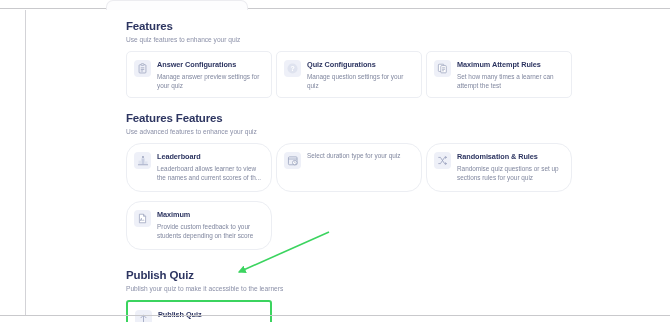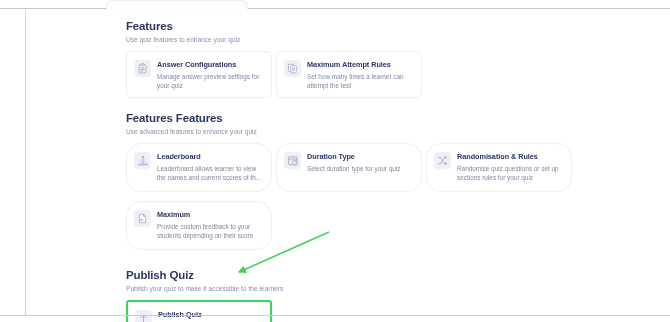--- a/index.html
+++ b/index.html
@@ -185,20 +185,32 @@
                   <line x1="5.5" y1="9.4" x2="10.5" y2="9.4"></line>
                   <line x1="5.5" y1="11.6" x2="8.8" y2="11.6"></line>
                 </svg>
               </span>
               <div class="card-body">
                 <div class="card-title">Answer Configurations</div>
                 <div class="card-desc">Manage answer preview settings for your quiz</div>
               </div>
             </div>
 
+            <div class="card">
+              <span class="card-icon">
+                <svg width="13" height="13" viewBox="0 0 16 16">
+                  <circle cx="8" cy="8" r="6.2" fill="#dfe3ef"></circle>
+                  <text x="8" y="11.2" text-anchor="middle" font-family="Liberation Sans, sans-serif" font-size="8.5" font-weight="bold" fill="#ffffff">?</text>
+                </svg>
+              </span>
+              <div class="card-body">
+                <div class="card-title">Quiz Configurations</div>
+                <div class="card-desc">Manage question settings for your quiz</div>
+              </div>
+            </div>
 
             <div class="card">
               <span class="card-icon">
                 <svg width="11" height="11" viewBox="0 0 16 16" fill="none" stroke="#9aa2bd" stroke-width="1.1">
                   <rect x="2" y="1.8" width="8" height="10.5" rx="1.1" fill="#ffffff"></rect>
                   <rect x="5.5" y="3.8" width="8" height="10.5" rx="1.1" fill="#ffffff"></rect>
                   <line x1="7.4" y1="7" x2="11.6" y2="7"></line>
                   <line x1="7.4" y1="9.2" x2="11.6" y2="9.2"></line>
                   <line x1="7.4" y1="11.3" x2="10" y2="11.3"></line>
                 </svg>
@@ -239,21 +251,20 @@
             <div class="card tall">
               <span class="card-icon">
                 <svg width="11.5" height="11.5" viewBox="0 0 16 16" fill="none" stroke="#9aa2bd" stroke-width="1.1">
                   <rect x="2" y="2.6" width="12" height="11" rx="1.4"></rect>
                   <line x1="2" y1="5.6" x2="14" y2="5.6"></line>
                   <circle cx="10.8" cy="10.6" r="3.1" fill="#ffffff"></circle>
                   <polyline points="10.8,8.9 10.8,10.6 12,11.4"></polyline>
                 </svg>
               </span>
               <div class="card-body">
-                <div class="card-title">Duration Type</div>
                 <div class="card-desc">Select duration type for your quiz</div>
               </div>
             </div>
 
             <div class="card tall">
               <span class="card-icon">
                 <svg width="11" height="11" viewBox="0 0 16 16" fill="none" stroke="#9aa2bd" stroke-width="1.2" stroke-linecap="round">
                   <path d="M2.5 3.5 H5 L11 12.5 H13.5"></path>
                   <path d="M2.5 12.5 H5 L11 3.5 H13.5"></path>
                   <polyline points="12,2.2 13.8,3.5 12,4.8"></polyline>

